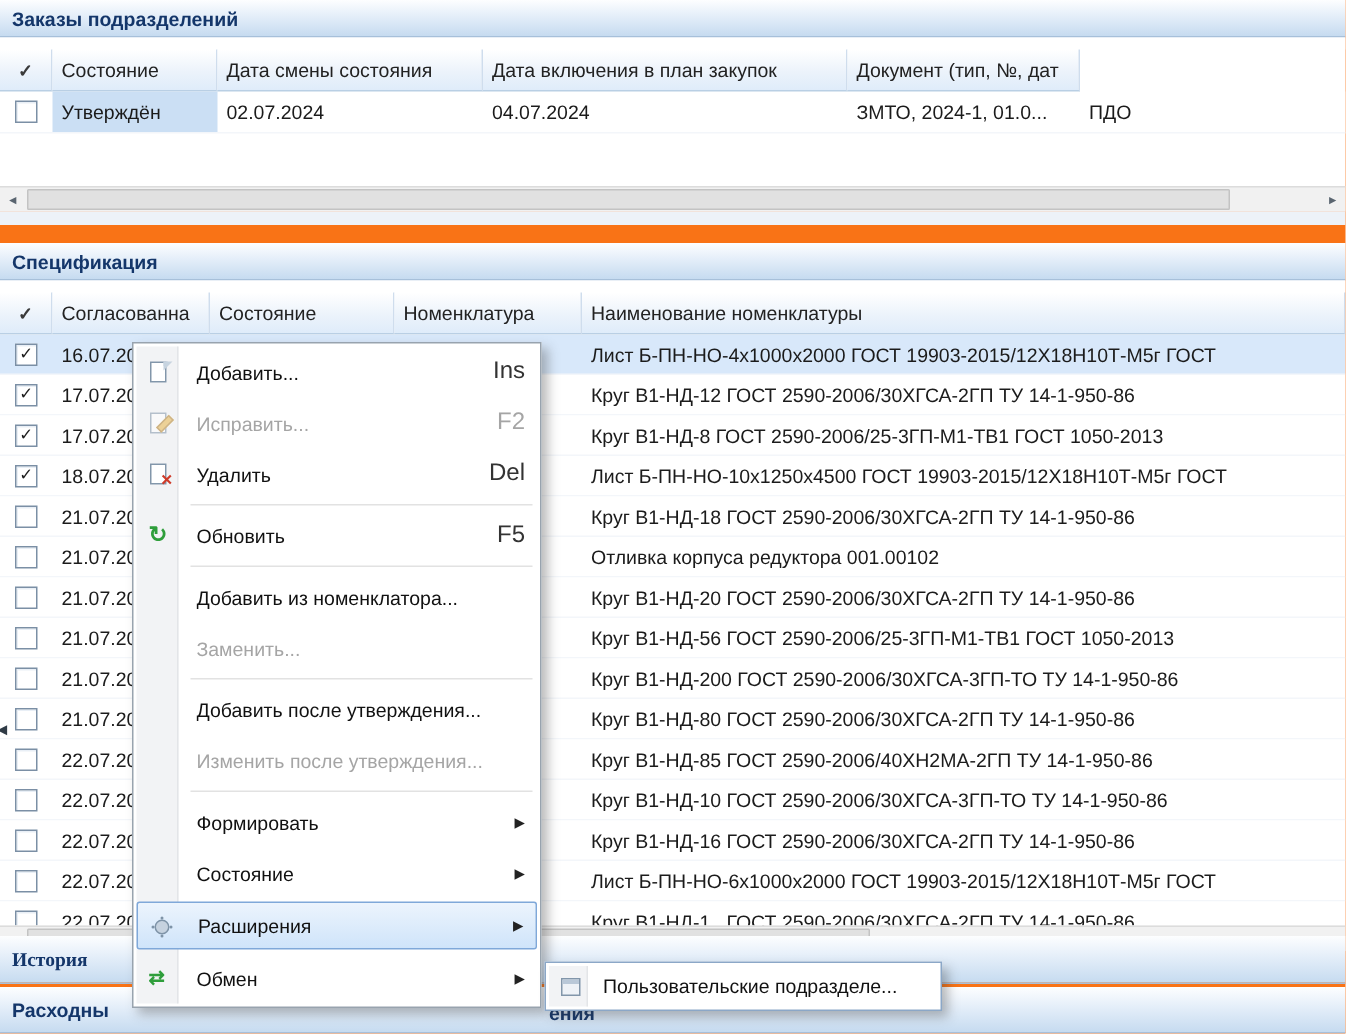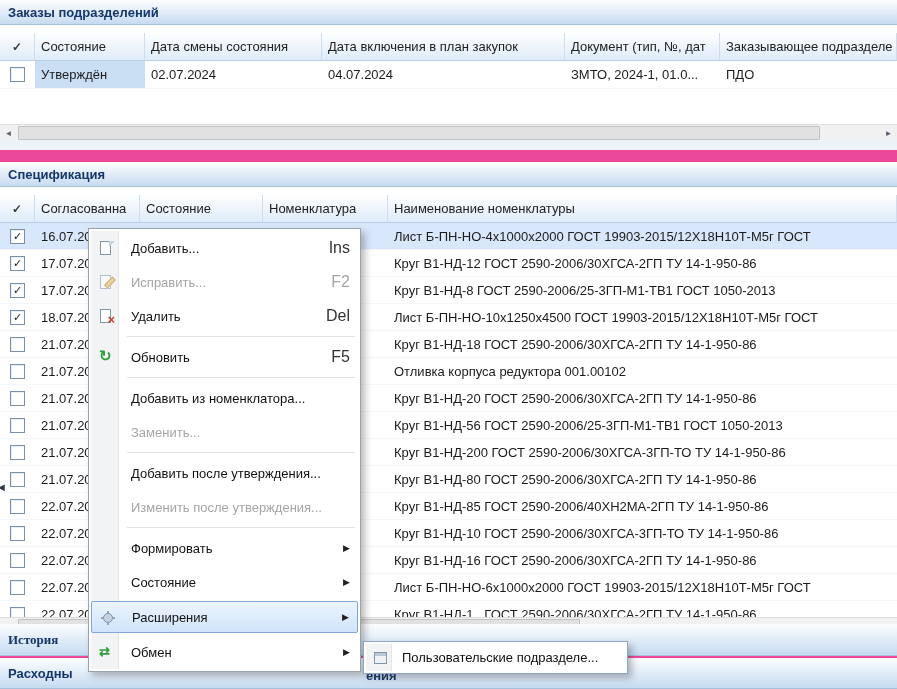--- a/index.html
+++ b/index.html
@@ -1,17 +1,17 @@
 <!DOCTYPE html>
 <html><head>
 <meta charset="utf-8">
 <style>
   html,body{margin:0;padding:0;}
   body{font-family:"Liberation Sans",sans-serif;background:#fff;}
-  .stage{position:relative;width:897px;height:689px;overflow:hidden;background:#ec4899;font-size:13px;color:#1b1b1b;}
+  .stage{position:relative;width:897px;height:689px;overflow:hidden;background:#f97316;font-size:13px;color:#1b1b1b;}
 
   
   .panel{position:absolute;left:0;width:897px;background:#fff;}
   .panel-orders{top:0;height:141px;}
   .panel-spec{top:162px;height:472px;}
   .gap1{position:absolute;left:0;top:141px;width:897px;height:9px;background:#edf2f8;}
   .title-bar{height:25px;display:flex;align-items:center;padding-left:8px;
     background:linear-gradient(180deg,#fdfeff 0%,#e4eef9 45%,#c6dbf0 100%);
     border-bottom:1px solid #a7c0da;box-sizing:border-box;}
   .title-text{font-weight:bold;font-size:13px;color:#14366a;white-space:nowrap;}
@@ -108,21 +108,20 @@
     </div>
     <div class="pad"></div>
     <div class="ghead g-orders">
       <div class="hcell hc-check">
         <span class="hmark">✓</span>
       </div>
       <div class="hcell">Состояние</div>
       <div class="hcell">Дата смены состояния</div>
       <div class="hcell">Дата включения в план закупок</div>
       <div class="hcell">Документ (тип, №, дат</div>
-      <div class="hcell">Заказывающее подразделе</div>
     </div>
     <div id="orders-rows">
         <div class="grow g-orders">
           <div class="cell ccell">
             <span class="cb"></span>
           </div>
           <div class="cell state-focus">Утверждён</div>
           <div class="cell">02.07.2024</div>
           <div class="cell">04.07.2024</div>
           <div class="cell">ЗМТО, 2024-1, 01.0...</div>

